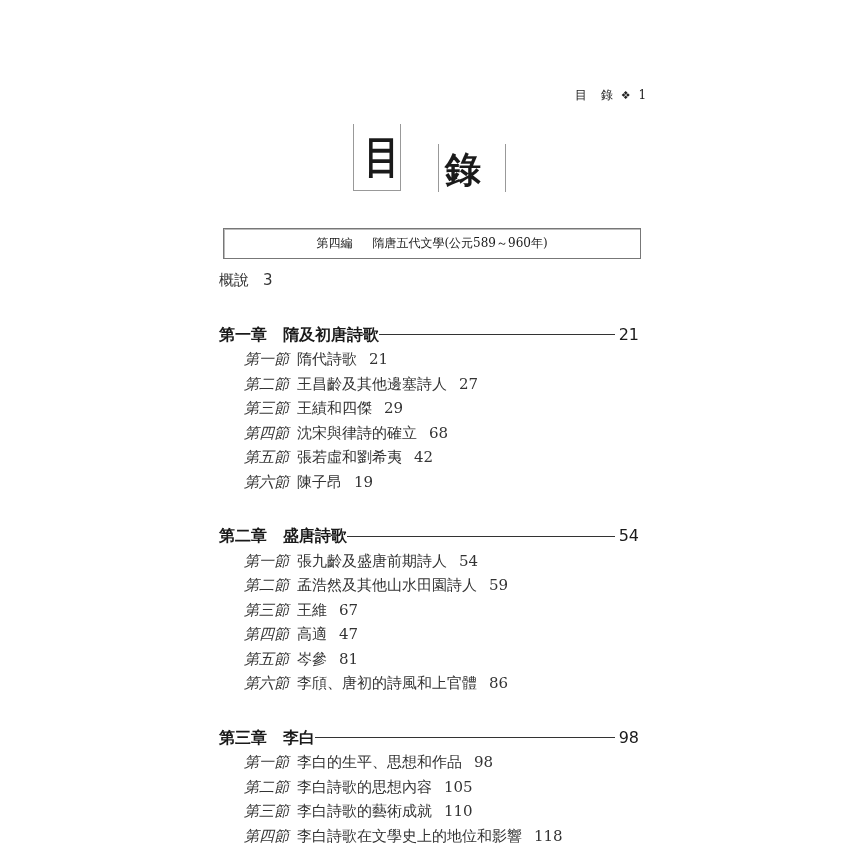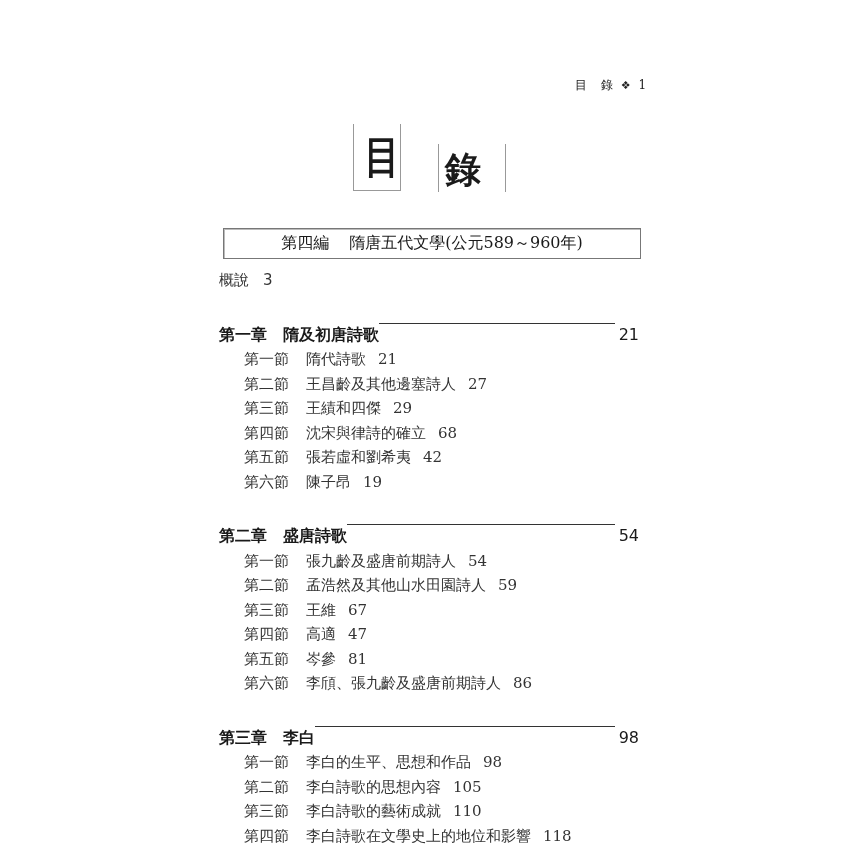--- a/index.html
+++ b/index.html
@@ -1,46 +1,46 @@
 <!DOCTYPE html>
 <html><head>
 <meta charset="utf-8">
 <style>
   html, body { margin: 0; padding: 0; background: #ffffff; }
   body { width: 850px; height: 850px; position: relative; overflow: hidden;
          font-family: "DejaVu Serif", "Liberation Serif", serif; color: #1a1a1a; }
 
-  .running-head { position: absolute; top: 77px; left: 575px; width: 90px;
+  .running-head { position: absolute; top: 87px; left: 575px; width: 90px;
                   font-size: 12px; letter-spacing: 1px; white-space: nowrap; color: #222; }
   .running-head .orn { font-size: 11px; margin: 0 2px; }
 
   .big-title { position: absolute; top: 124px; left: 353px; width: 160px; height: 70px; }
   .big-title .char-box { position: absolute; top: 0; height: 66px;
                          border-left: 1px solid #999; border-right: 1px solid #999; }
   .big-title .c1 { left: 0; width: 46px; border-bottom: 1px solid #999; }
   .big-title .c1 span { position: absolute; left: 6px; top: 4px; font-size: 44px; font-weight: bold;
                         font-family: "DejaVu Sans", sans-serif; transform: scaleX(0.8); display: inline-block; }
   .big-title .c2 { left: 85px; top: 20px; height: 48px; width: 66px; }
   .big-title .c2 span { position: absolute; left: 6px; top: 2px; font-size: 36px; font-weight: bold;
                         font-family: "DejaVu Sans", sans-serif; }
 
   .section-box { position: absolute; left: 223px; top: 228px; width: 416px; height: 29px;
                  border: 1px solid #777; box-shadow: 1px 1px 0 #bbb inset;
-                 font-size: 16px; display: flex; align-items: center; justify-content: center; }
+                 font-size: 12px; display: flex; align-items: center; justify-content: center; }
   .section-box .part { margin-right: 20px; }
 
   .toc { position: absolute; left: 219px; top: 268px; width: 420px; }
-  .row { height: 24.5px; line-height: 24.5px; font-size: 15px; display: flex; white-space: nowrap; }
+  .row { height: 24.5px; line-height: 24.5px; font-size: 15px; display: flex; align-items: center; white-space: nowrap; }
   .row.intro { font-family: "DejaVu Sans", sans-serif; color: #333; }
   .row.chapter { font-family: "DejaVu Sans", sans-serif; font-weight: bold; font-size: 16px; margin-top: 30px; }
   .row.chapter .label { margin-right: 16px; }
   .row.chapter .leader { flex: 1; border-top: 1px solid #333; margin: 0 4px 0 0; height: 0; }
   .row.chapter .page { font-weight: normal; font-size: 16px; }
   .row.section { padding-left: 25px; color: #333; }
-  .row.section .label { margin-right: 17px; }
+  .row.section .label { margin-right: 8px; font-style: italic; }
   .row .page-inline { margin-left: 12px; }
   .row.intro .label { margin-right: 14px; }
 </style>
 </head>
 <body>
 
 <div class="running-head">
   <span>目　錄</span>
   <span class="orn">❖</span>
   <span>1</span>
@@ -127,21 +127,21 @@
       <span>高適</span>
       <span class="page-inline">47</span>
     </div>
     <div class="row section">
       <span class="label">第五節</span>
       <span>岑參</span>
       <span class="page-inline">81</span>
     </div>
     <div class="row section">
       <span class="label">第六節</span>
-      <span>李頎、張九齡及盛唐前期詩人</span>
+      <span>李頎、唐初的詩風和上官體</span>
       <span class="page-inline">86</span>
     </div>
     <div class="row chapter">
       <span class="label">第三章</span>
       <span>李白</span>
       <span class="leader"></span>
       <span class="page">98</span>
     </div>
     <div class="row section">
       <span class="label">第一節</span>

